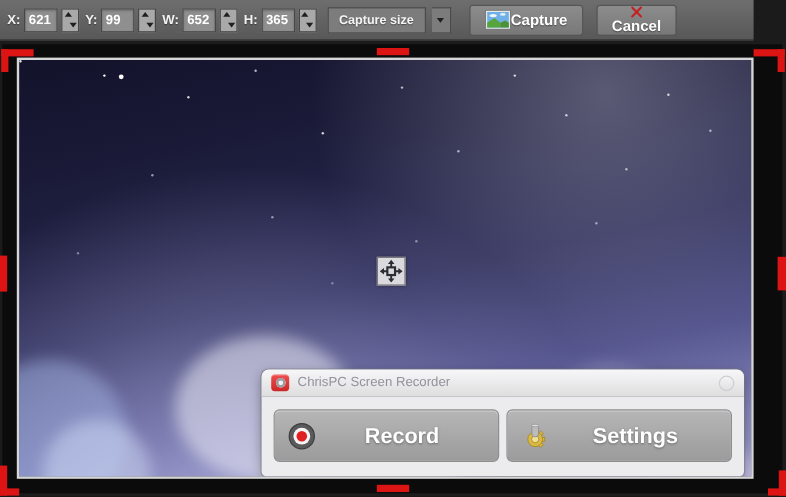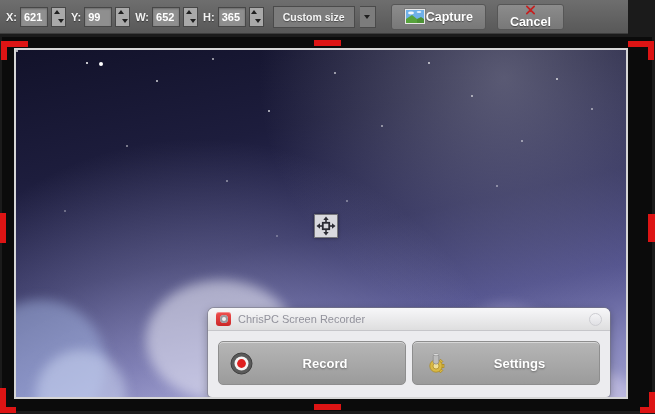--- a/index.html
+++ b/index.html
@@ -91,21 +91,21 @@
   
   .move-handle {
     position:absolute; left:298px; top:164px; width:24px; height:24px;
     background:#d9d9de; border:1px solid #77777c;
     display:flex; align-items:center; justify-content:center;
     cursor:move; box-shadow:0 0 3px rgba(0,0,0,.5);
   }
 
   
   .recorder-window {
-    position:absolute; left:192px; top:258px; width:402px; height:89px;
+    position:absolute; left:202px; top:258px; width:402px; height:89px;
     background:#ececef; border-radius:6px 6px 4px 4px;
     box-shadow: 0 0 0 1px rgba(120,120,130,.55), 0 3px 10px rgba(0,0,0,.35);
   }
   .titlebar {
     height:23px; border-radius:6px 6px 0 0;
     background: linear-gradient(#f7f7f9, #dededf);
     border-bottom:1px solid #c6c6ca;
     display:flex; align-items:center; padding:0 8px; gap:7px;
   }
   .camera-icon {
@@ -125,21 +125,21 @@
   .app-btn {
     flex:1; height:44px; border-radius:5px;
     background: linear-gradient(#b6b6b6,#9b9b9b);
     border:1px solid #8e8e8e;
     box-shadow: inset 0 1px 0 rgba(255,255,255,.45);
     display:flex; align-items:center; padding-left:11px;
     cursor:pointer;
   }
   .app-btn-label {
     flex:1; text-align:center; margin-right:8px;
-    color:#ffffff; font-size:13px; font-weight:bold;
+    color:#ffffff; font-size:18px; font-weight:bold;
     text-shadow: 0 1px 2px rgba(90,90,90,.8);
   }
 
   
   .handle { position:absolute; background:#dd1414; }
   .h-top    { left:314px; top:40px;  width:27px; height:6px; cursor:n-resize; }
   .h-bottom { left:314px; top:404px; width:27px; height:6px; cursor:s-resize; }
   .h-left   { left:0px;   top:213px; width:6px;  height:30px; cursor:w-resize; }
   .h-right  { left:648px; top:214px; width:7px;  height:28px; cursor:e-resize; }
   .corner { position:absolute; background:transparent; }
@@ -182,21 +182,21 @@
 
   <div class="spin-group">
     <span class="spin-label">H:</span>
     <input class="spin-input" value="365" style="">
     <div class="spinner">
       <div class="arr-up"></div>
       <div class="arr-dn"></div>
     </div>
   </div>
 
-  <div class="preset-box">Custom size</div>
+  <div class="preset-box">Capture size</div>
   <div class="preset-arrow">
     <div class="arr-dn" style="margin-left:0;"></div>
   </div>
 
   <div class="tb-btn btn-capture">
     <svg width="22" height="17" viewBox="0 0 22 17">
       <rect x="0.5" y="0.5" width="21" height="16" fill="#e8e8e8" stroke="#7a7a7a"></rect>
       <rect x="2" y="2" width="18" height="13" fill="#6fb0e8"></rect>
       <path d="M2 11 L8 7 L13 11 L13 15 L2 15 Z" fill="#57a33c"></path>
       <path d="M13 11 L17 9 L20 11 L20 15 L13 15 Z" fill="#4c9234"></path>

